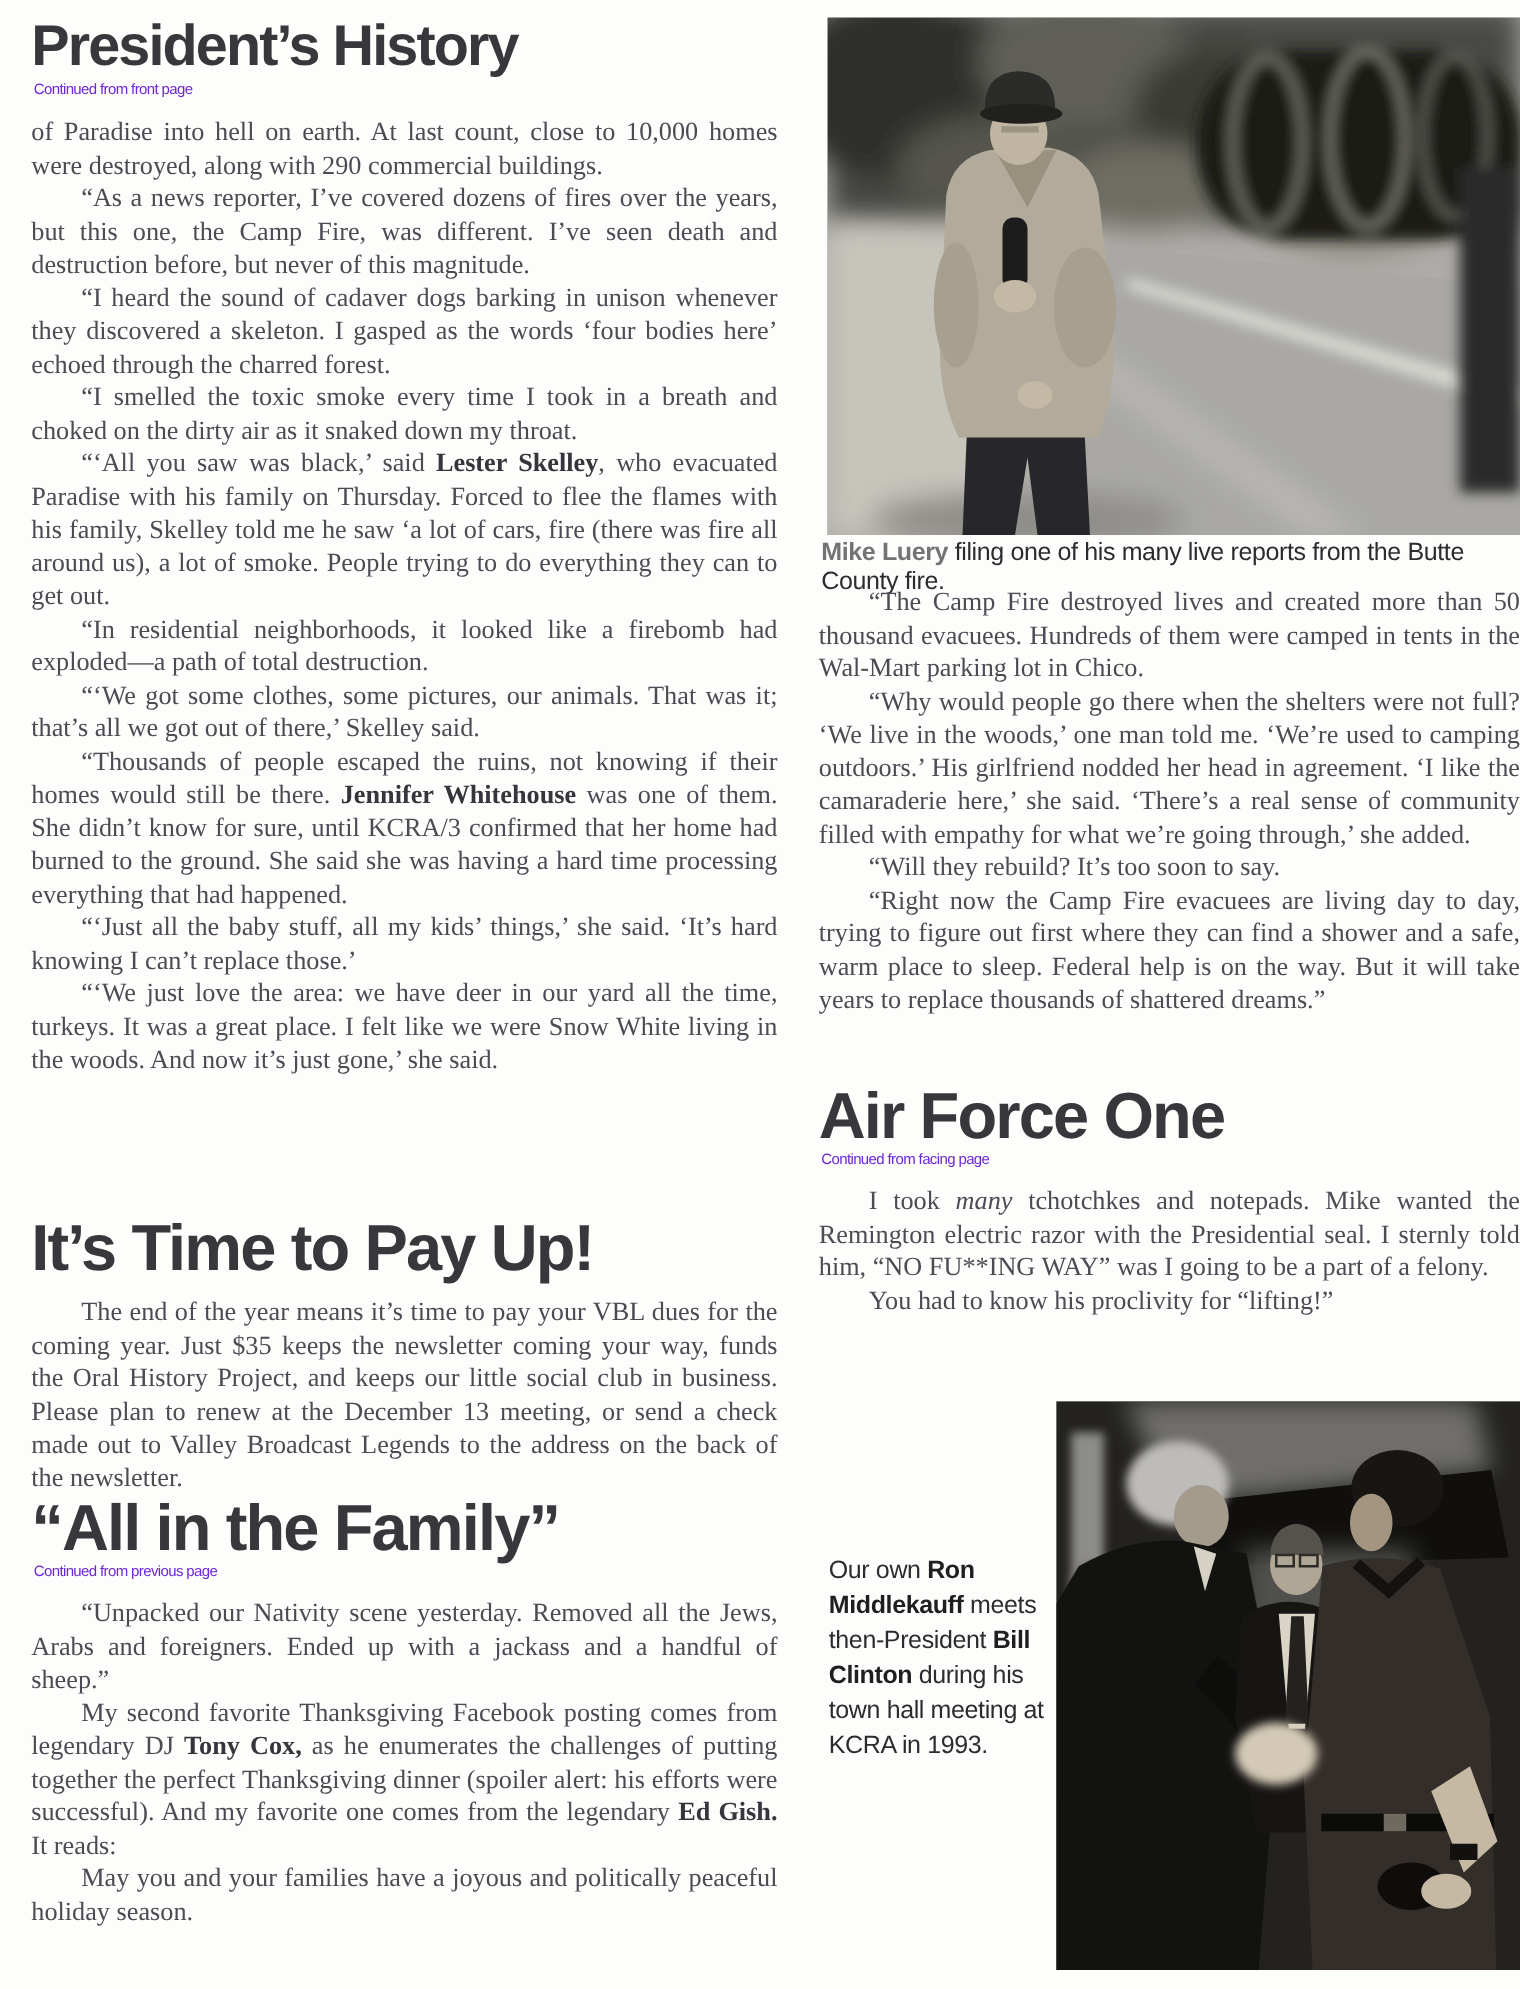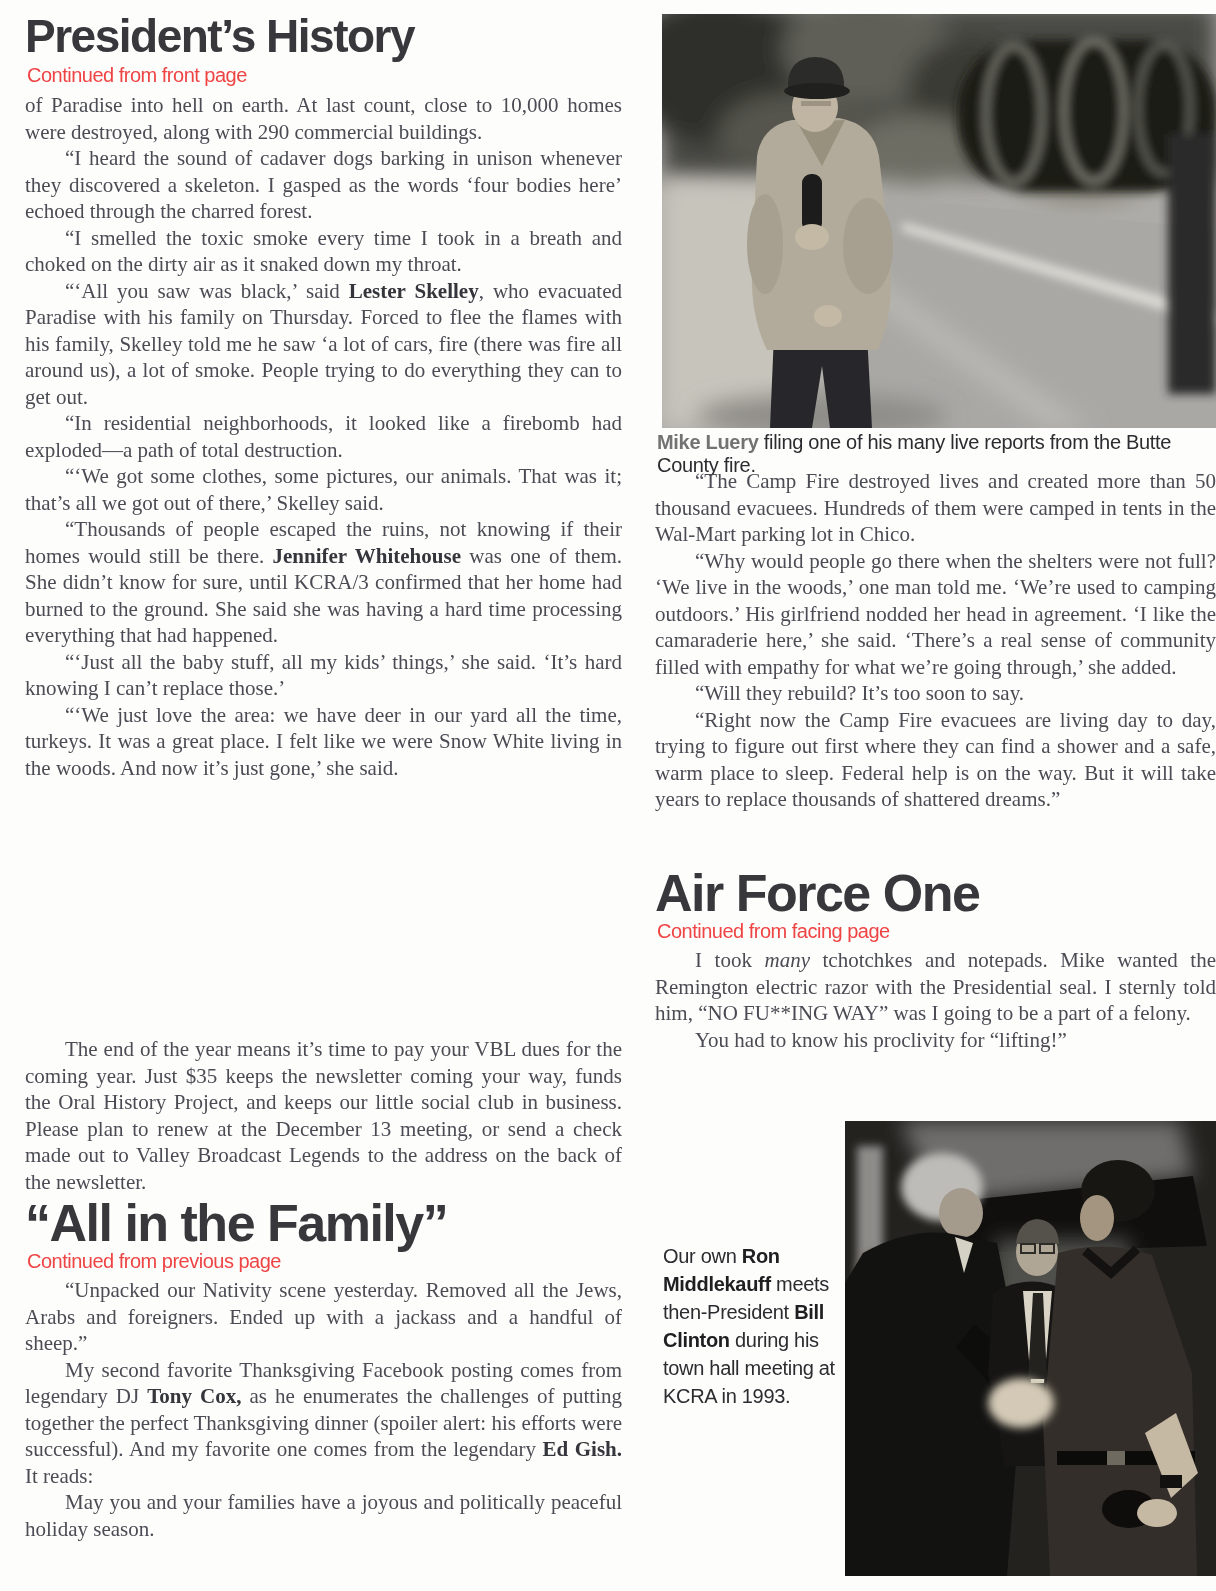--- a/index.html
+++ b/index.html
@@ -6,21 +6,21 @@
   #page{position:relative;width:1216px;height:1591px;background:#fdfdfc;overflow:hidden;
         font-family:"Liberation Serif",serif;}
   .col{position:absolute;top:0;height:1591px;}
   #col-left{left:25px;width:597px;}
   #col-right{left:655px;width:561px;}
   .abs{position:absolute;left:0;}
   h1,h2{margin:0;font-family:"Liberation Sans",sans-serif;font-weight:bold;
         color:#38383c;letter-spacing:-1.5px;white-space:nowrap;}
   h1{font-size:46px;line-height:1.05;}
   h2{font-size:52px;line-height:1.05;}
-  .cont{font-family:"Liberation Sans",sans-serif;font-size:20px;color:#ef4444;
+  .cont{font-family:"Liberation Sans",sans-serif;font-size:12px;color:#6d28d9;
         letter-spacing:-0.5px;white-space:nowrap;}
   .bodytxt{font-size:21px;line-height:26.5px;color:#4b4b54;text-align:justify;}
   .bodytxt p{margin:0;}
   .bodytxt p.ind{text-indent:40px;}
   .bodytxt b{color:#35353c;}
   .caption{font-family:"Liberation Sans",sans-serif;font-size:20px;color:#2c2c30;
            letter-spacing:-0.3px;}
   .caption b{color:#737373;}
   .clinton-cap{font-family:"Liberation Sans",sans-serif;font-size:20px;line-height:28px;
                color:#2c2c30;text-align:left;letter-spacing:-0.3px;}
@@ -33,30 +33,32 @@
 
 <div id="page">
 
   <div id="col-left" class="col">
 
     <h1 class="abs" style="top:12px;">President’s History</h1>
     <div class="abs cont" style="top:64px;left:2px;">Continued from front page</div>
 
     <div class="abs bodytxt" style="top:92px;width:597px;">
       <p>of Paradise into hell on earth. At last count, close to 10,000 homes were destroyed, along with 290 commercial buildings.</p>
+      <p class="ind">“As a news reporter, I’ve covered dozens of fires over the years, but this one, the Camp Fire, was different. I’ve seen death and destruction before, but never of this magnitude.</p>
       <p class="ind">“I heard the sound of cadaver dogs barking in unison whenever they discovered a skeleton. I gasped as the words ‘four bodies here’ echoed through the charred forest.</p>
       <p class="ind">“I smelled the toxic smoke every time I took in a breath and choked on the dirty air as it snaked down my throat.</p>
       <p class="ind"><span>“‘All you saw was black,’ said </span><b>Lester Skelley</b><span>, who evacuated Paradise with his family on Thursday. Forced to flee the flames with his family, Skelley told me he saw ‘a lot of cars, fire (there was fire all around us), a lot of smoke. People trying to do everything they can to get out.</span></p>
       <p class="ind">“In residential neighborhoods, it looked like a firebomb had exploded—a path of total destruction.</p>
       <p class="ind">“‘We got some clothes, some pictures, our animals. That was it; that’s all we got out of there,’ Skelley said.</p>
       <p class="ind"><span>“Thousands of people escaped the ruins, not knowing if their homes would still be there. </span><b>Jennifer Whitehouse</b><span> was one of them. She didn’t know for sure, until KCRA/3 confirmed that her home had burned to the ground. She said she was having a hard time processing everything that had happened.</span></p>
       <p class="ind">“‘Just all the baby stuff, all my kids’ things,’ she said. ‘It’s hard knowing I can’t replace those.’</p>
       <p class="ind">“‘We just love the area:  we have deer in our yard all the time, turkeys. It was a great place. I felt like we were Snow White living in the woods. And now it’s just gone,’ she said.</p>
     </div>
 
+    <h2 class="abs" style="top:972px;">It’s Time to Pay Up!</h2>
     <div class="abs bodytxt" style="top:1036px;width:597px;">
       <p class="ind">The end of the year means it’s time to pay your VBL dues for the coming year. Just $35 keeps the newsletter coming your way, funds the Oral History Project, and keeps our little social club in business. Please plan to renew at the December 13 meeting, or send a check made out to Valley Broadcast Legends to the address on the back of the newsletter.</p>
     </div>
 
     <h2 class="abs" style="top:1196px;">“All in the Family”</h2>
     <div class="abs cont" style="top:1250px;left:2px;">Continued from previous page</div>
     <div class="abs bodytxt" style="top:1277px;width:597px;">
       <p class="ind">“Unpacked our Nativity scene yesterday. Removed all the Jews, Arabs and foreigners. Ended up with a jackass and a handful of sheep.”</p>
       <p class="ind"><span>My second favorite Thanksgiving Facebook posting comes from legendary DJ </span><b>Tony Cox,</b><span> as he enumerates the challenges of putting together the perfect Thanksgiving dinner (spoiler alert:  his efforts were successful). And my favorite one comes from the legendary </span><b>Ed Gish.</b><span> It reads:</span></p>
       <p class="ind">May you and your families have a joyous and politically peaceful holiday season.</p>

